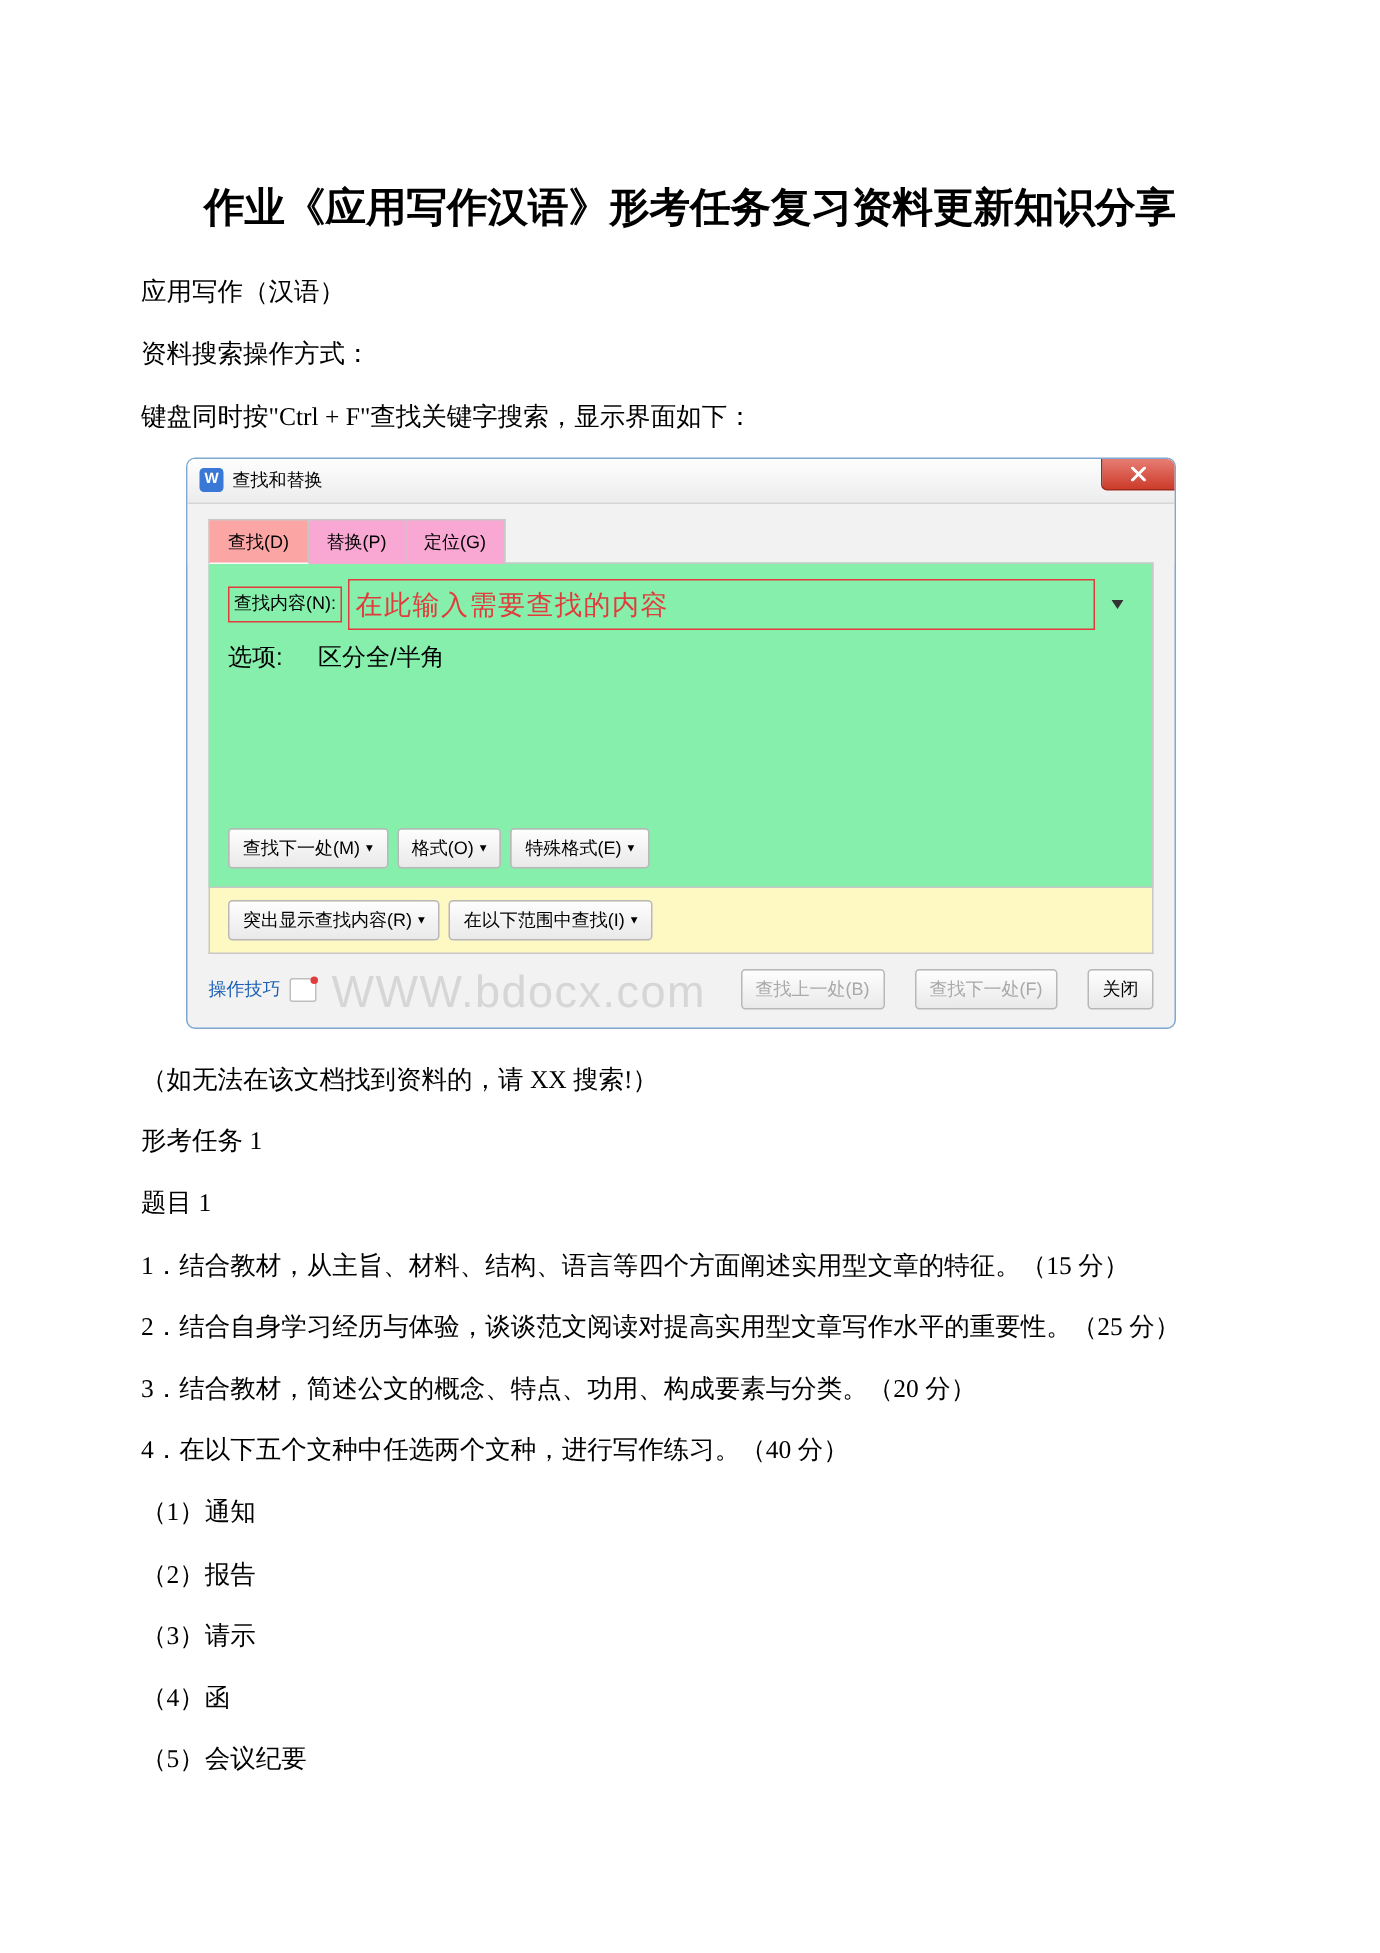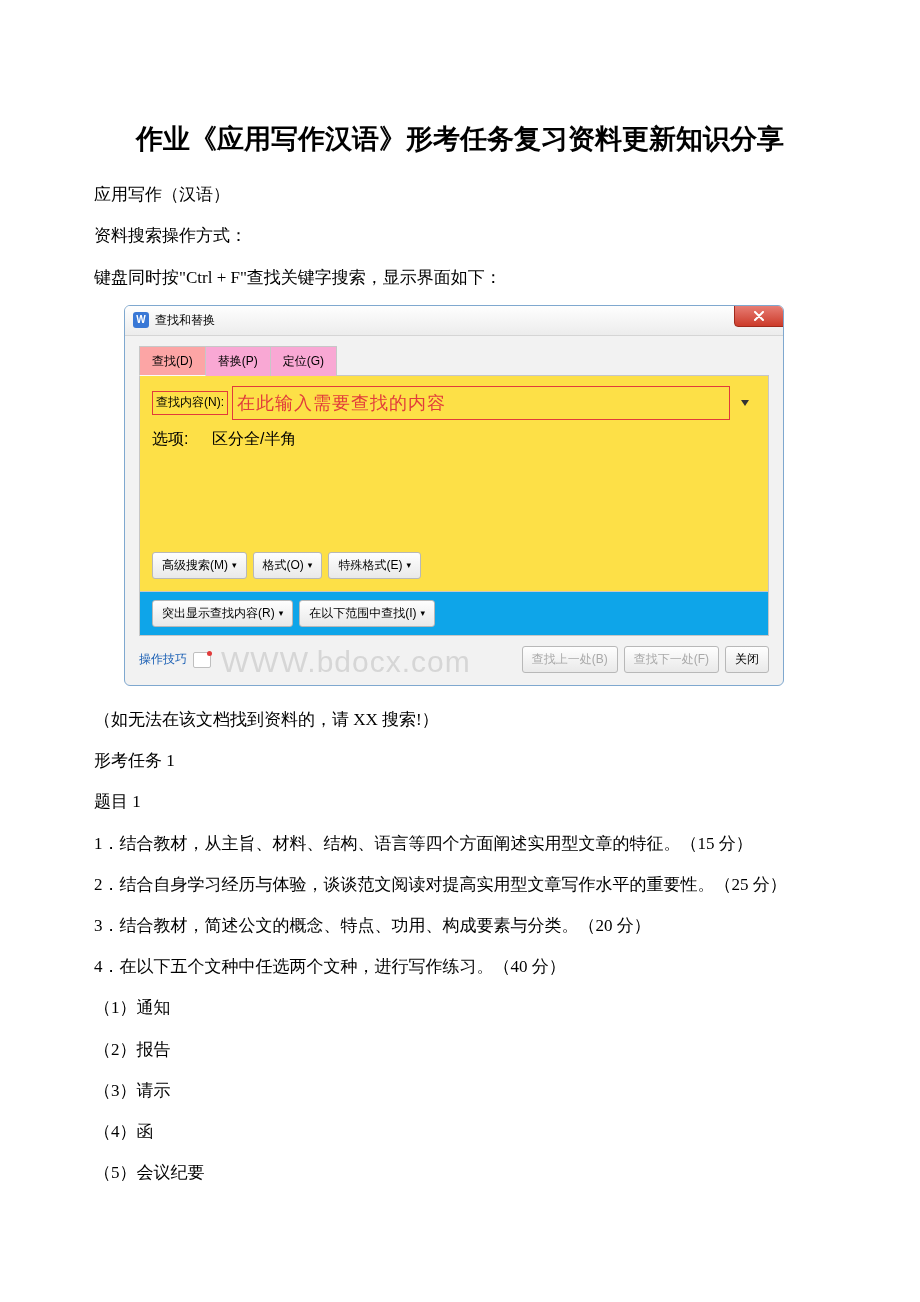--- a/index.html
+++ b/index.html
@@ -89,21 +89,21 @@
       position: relative;
     }
     .tab.active {
       background: #fca5a5;
       border-bottom: 1px solid #fafafa;
       z-index: 2;
     }
     .tab-panel-outer {
       margin: 0 14px;
       border: 1px solid #c7c7c7;
-      background: #fde047;
+      background: #86efac;
       margin-top: -1px;
       padding: 10px 12px 12px 12px;
     }
     .search-row {
       display: flex;
       align-items: center;
       margin-bottom: 6px;
     }
     .search-label {
       border: 1px solid #e13b3b;
@@ -152,21 +152,21 @@
       font-size: 12px;
       display: inline-flex;
       align-items: center;
       gap: 4px;
     }
     .wbtn .caret { font-size: 9px; }
     .sep-row {
       margin: 0 14px;
       border: 1px solid #c7c7c7;
       border-top: none;
-      background: #0ea5e9;
+      background: #fef9c3;
       padding: 8px 12px;
       display: flex;
       gap: 6px;
     }
     .footer-row {
       padding: 10px 14px 12px 14px;
       display: flex;
       align-items: center;
       position: relative;
     }
@@ -194,21 +194,21 @@
       font-size: 30px;
       color: #d6d6d6;
       font-family: Arial, sans-serif;
       letter-spacing: 1px;
       font-weight: 400;
       pointer-events: none;
     }
     .footer-btns {
       margin-left: auto;
       display: flex;
-      gap: 6px;
+      gap: 20px;
       position: relative;
       z-index: 1;
     }
     .wbtn.ghost { color: #a9a9a9; }
   </style>
 </head>
 <body>
 
 <h1 class="doc-title">作业《应用写作汉语》形考任务复习资料更新知识分享</h1>
 
@@ -243,21 +243,21 @@
               <path d="M0 0 L8 0 L4 6 Z" fill="#333"></path>
             </svg>
         </div>
       </div>
       <div class="opt-row">
         <span class="opt-label">选项:</span>
         <span>区分全/半角</span>
       </div>
       <div class="btn-row">
         <div class="wbtn">
-          <span>高级搜索(M)</span>
+          <span>查找下一处(M)</span>
             <span class="caret">▾</span>
         </div>
         <div class="wbtn">
           <span>格式(O)</span>
             <span class="caret">▾</span>
         </div>
         <div class="wbtn">
           <span>特殊格式(E)</span>
             <span class="caret">▾</span>
         </div>

